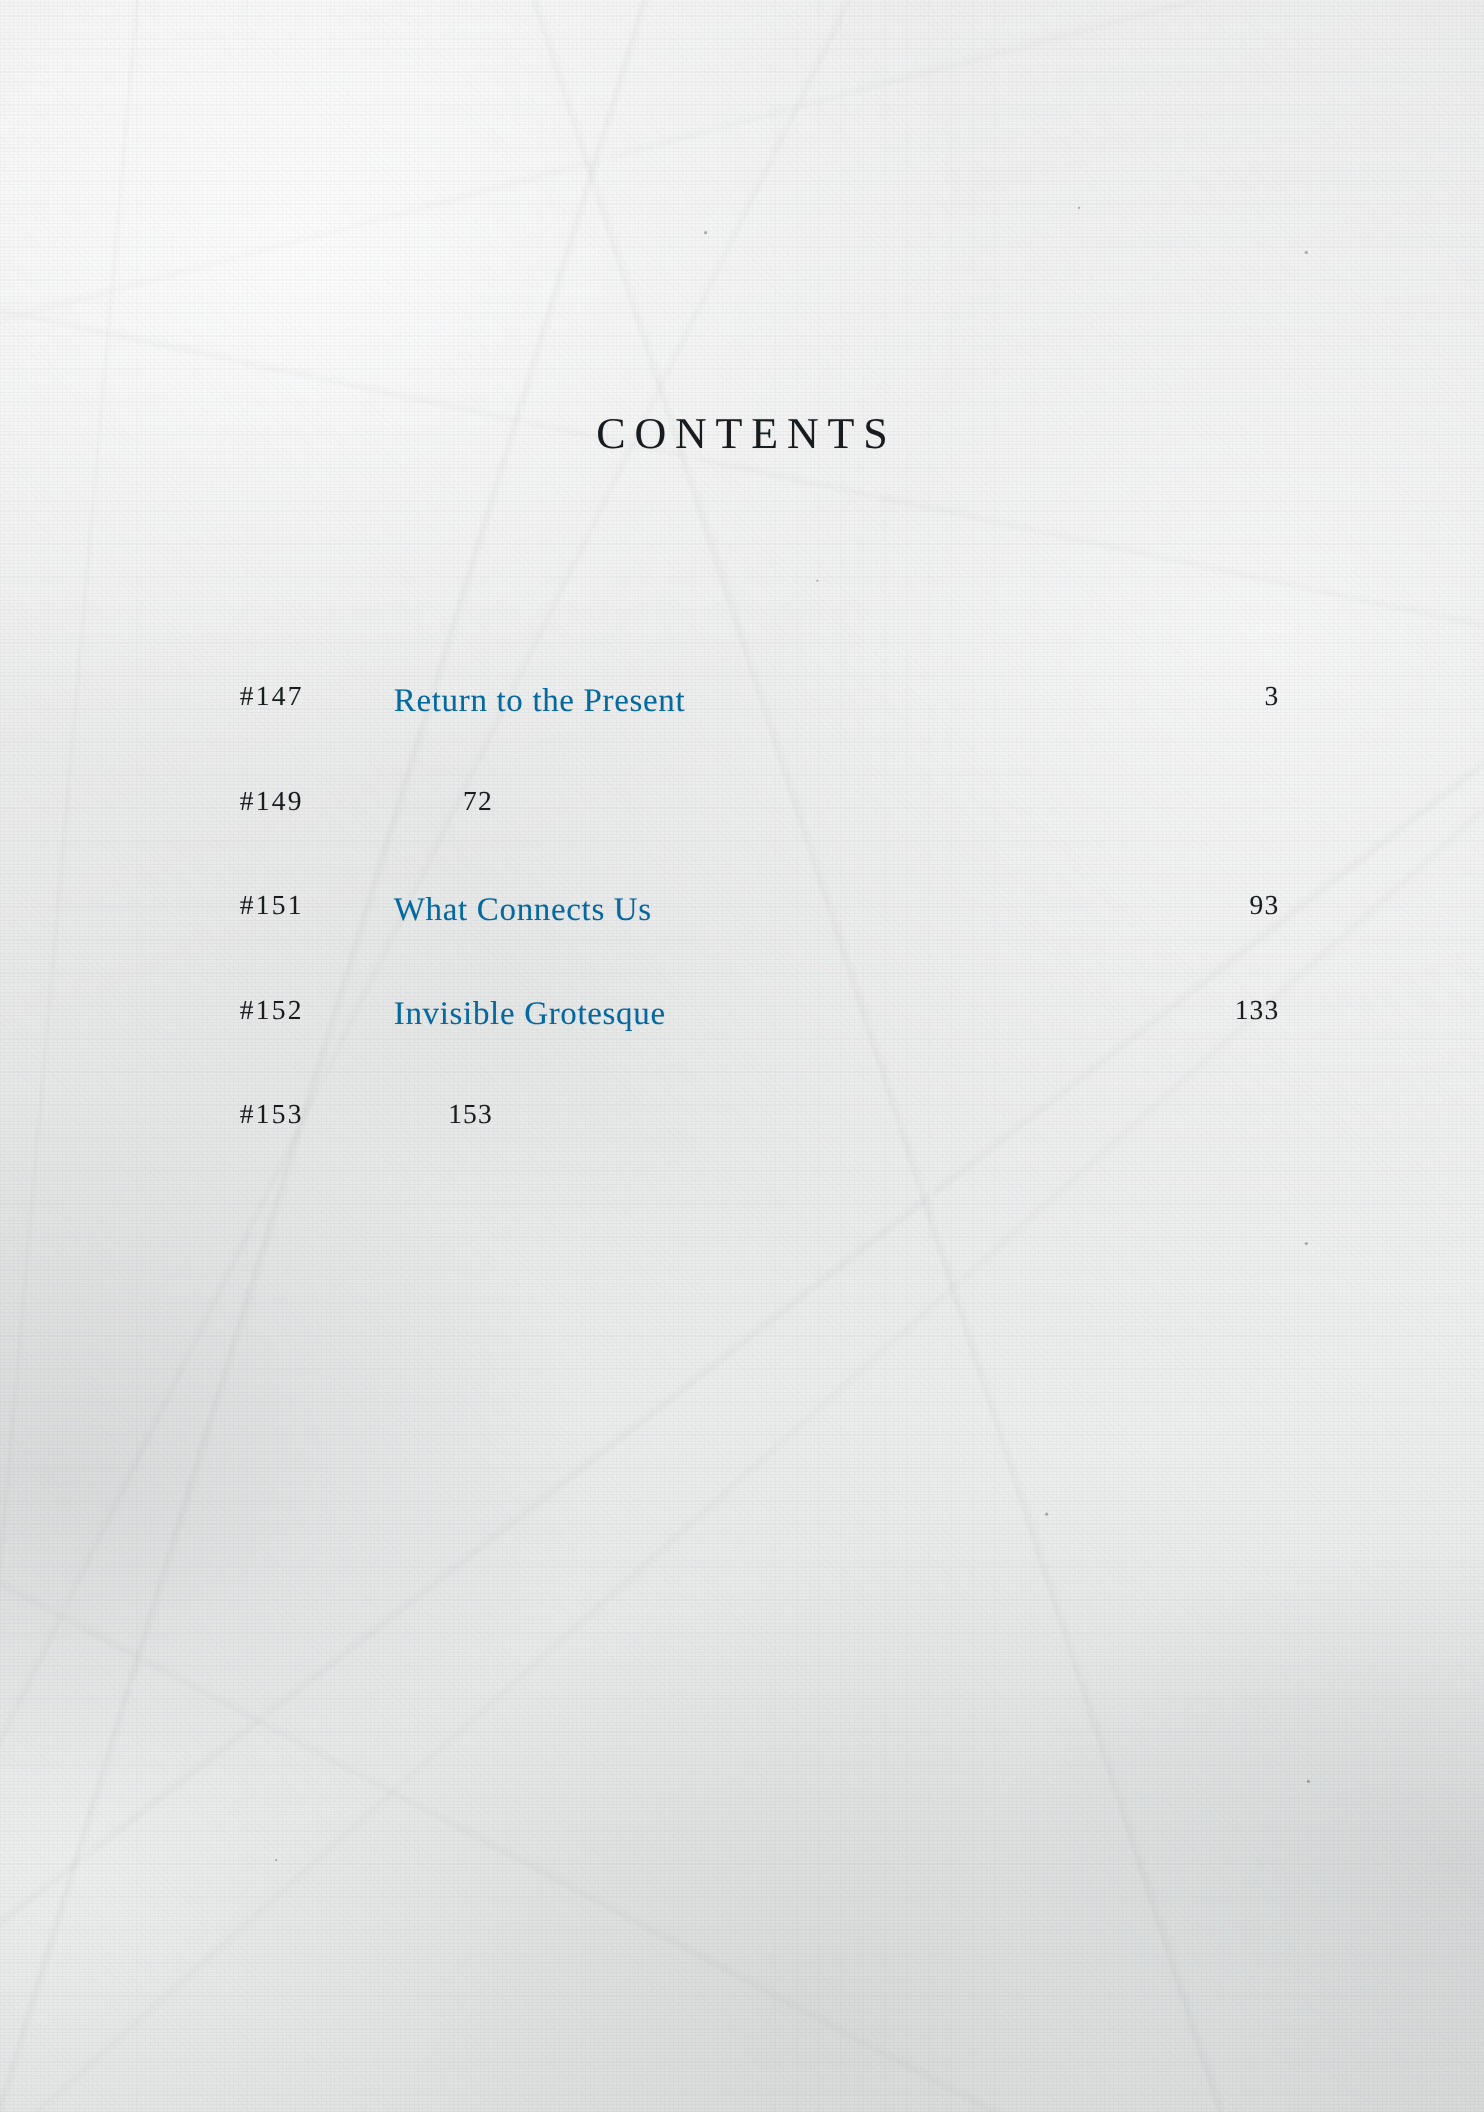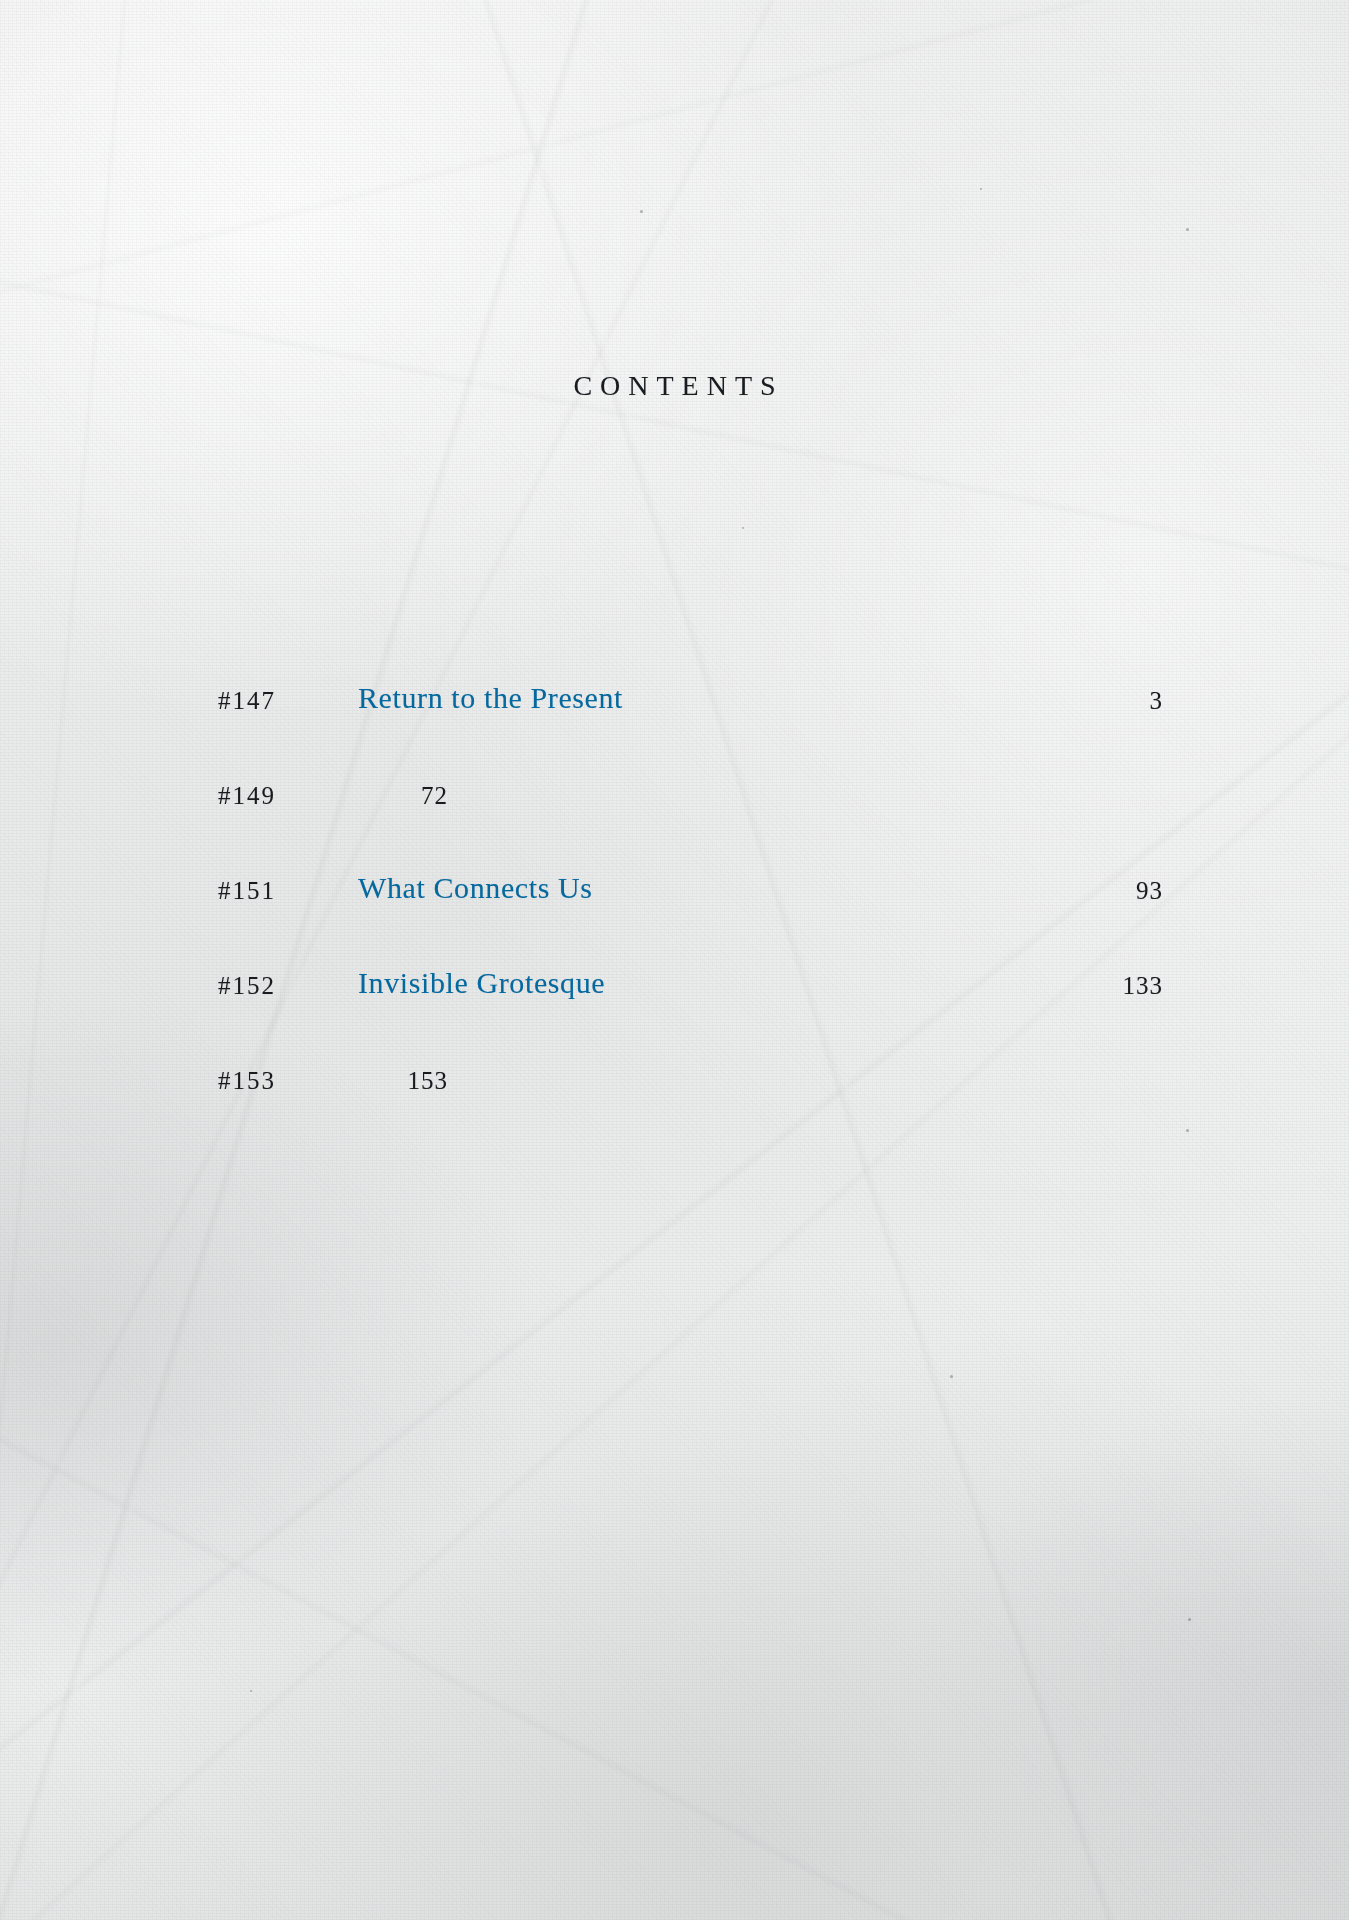--- a/index.html
+++ b/index.html
@@ -82,38 +82,38 @@
     inset: 0;
     color: #14181b;
   }
 
   .toc-title {
     position: absolute;
     top: 370px;
     left: 0;
     right: 0;
     text-align: center;
-    font-size: 28px;
+    font-size: 40px;
     letter-spacing: 8px;
     font-family: "Liberation Serif", serif;
     color: #181c1f;
     font-weight: 400;
     text-indent: 8px;
   }
 
   .toc-list {
     position: absolute;
     top: 620px;
     left: 218px;
     width: 945px;
   }
 
   .toc-row {
     display: flex;
-    align-items: flex-end;
+    align-items: flex-start;
     height: 95px;
     font-size: 29px;
     color: #15191c;
   }
 
   .toc-num {
     width: 140px;
     flex: none;
     letter-spacing: 2px;
     font-size: 25px;

